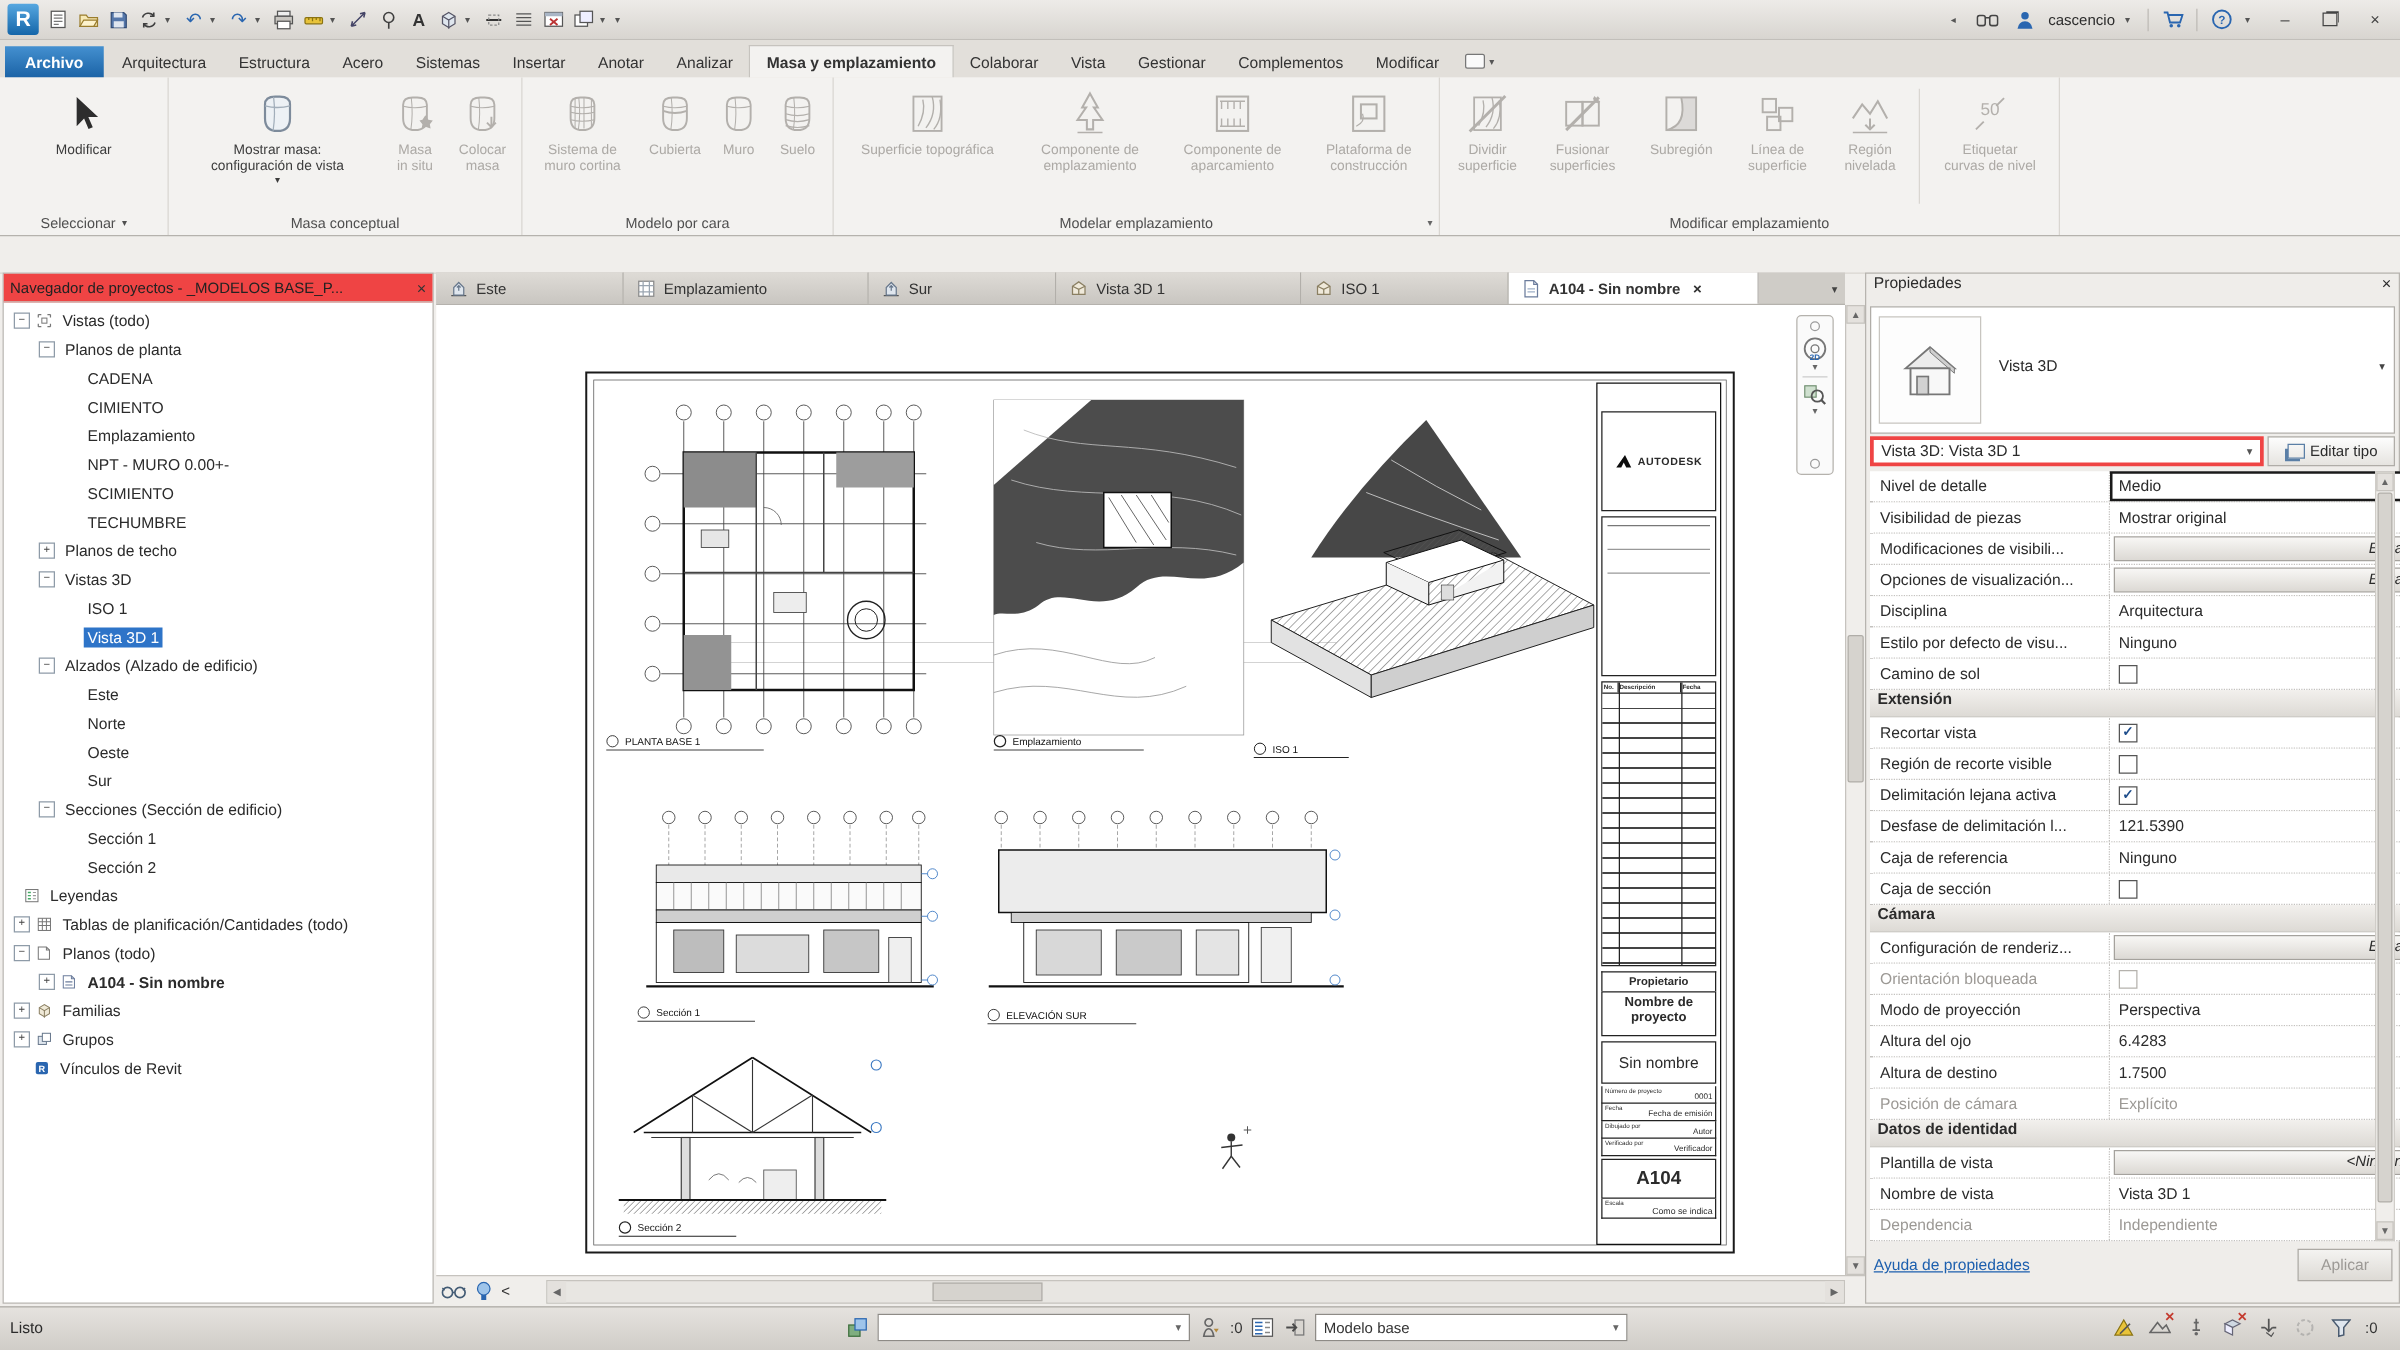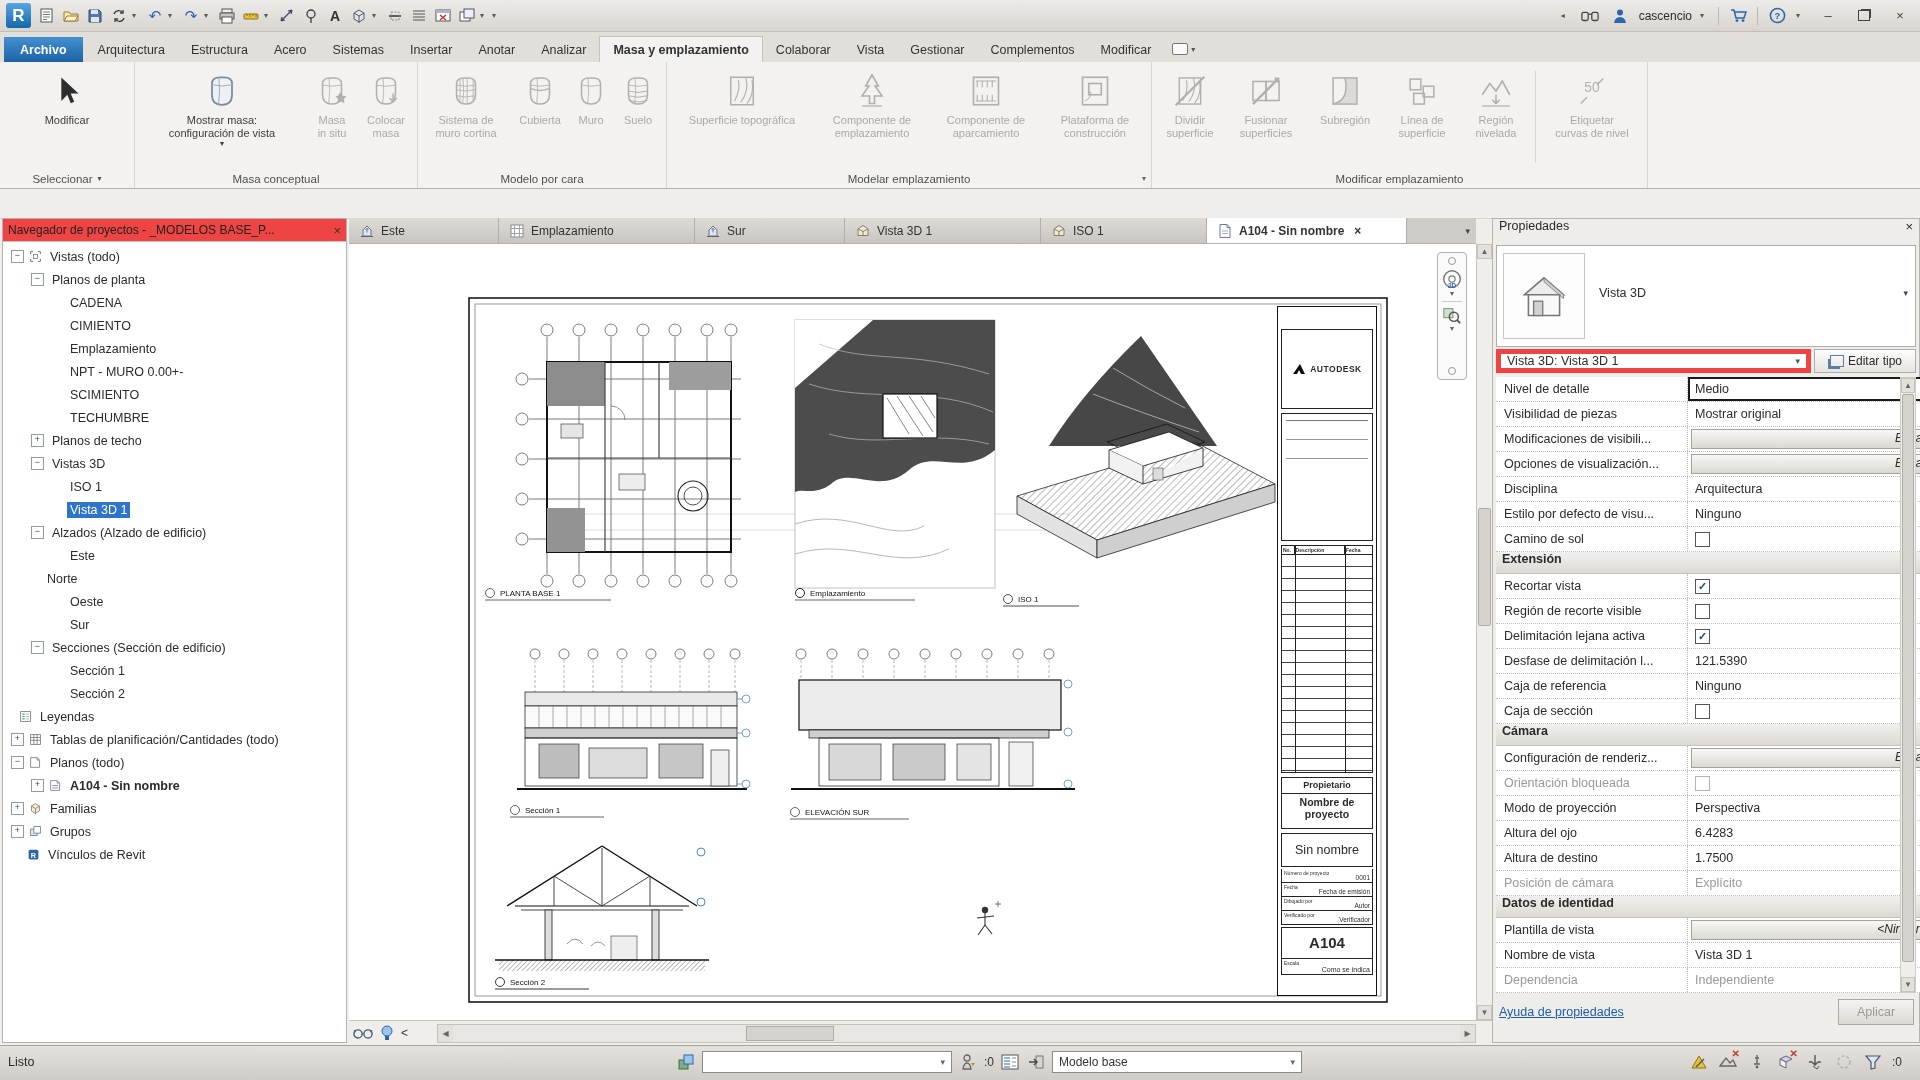--- a/index.html
+++ b/index.html
@@ -98,21 +98,21 @@
   #props{position:absolute;left:1492px;top:28px;width:428px;height:825px;background:#efedea;
     border:1px solid #b7b4af;box-sizing:border-box;}
   #props-head{height:24px;display:flex;padding:0 6px;font-size:12.5px;}
   #props-head .x{margin-left:auto;font-size:13px;}
   #type-box{position:absolute;left:3px;right:3px;top:26px;height:100px;background:#fff;border:1px solid #b0ada8;}
   #type-thumb{position:absolute;left:6px;top:7px;width:80px;height:84px;border:1px solid #c8c5c0;
     display:flex;align-items:center;justify-content:center;background:#fdfdfd;}
   #type-label{position:absolute;left:102px;top:40px;font-size:12.5px;}
   #type-caret{position:absolute;right:7px;top:42px;font-size:9px;color:#444;}
   #sel-row{position:absolute;left:3px;right:3px;top:130px;height:24px;display:flex;gap:3px;}
-  #sel-combo{flex:1;background:#fff;border:5px solid #ef4444;display:flex;align-items:center;
+  #sel-combo{flex:1;background:#fff;border:3px solid #ef4444;display:flex;align-items:center;
     padding:0 6px;font-size:12.5px;box-sizing:border-box;}
   #sel-combo .c{margin-left:auto;font-size:9px;color:#555;}
   #edit-type{width:102px;display:flex;align-items:center;justify-content:center;gap:4px;font-size:12px;
     background:linear-gradient(#fdfdfd,#e6e4e0);border:1px solid #b0ada8;box-sizing:border-box;}
   .et-icn{width:12px;height:10px;border:1px solid #5b7fa6;box-shadow:-3px 3px 0 -1px #5b7fa6;margin-left:2px;}
   #pgrid{position:absolute;left:3px;top:158px;width:444px;}
   .prow{display:flex;height:25px;background:#fff;border-bottom:1px dotted #c3c1be;box-sizing:border-box;}
   .pcell-l{width:192px;padding:5px 2px 0 8px;border-right:1px dotted #c3c1be;box-sizing:border-box;
     white-space:nowrap;overflow:hidden;font-size:12.5px;}
   .pcell-v{flex:1;padding:5px 4px 0 7px;box-sizing:border-box;font-size:12.5px;position:relative;white-space:nowrap;}
@@ -601,21 +601,21 @@
             <span class="lbl">Vista 3D 1</span>
           </div>
           <div class="titem" style="padding-left: 28px;">
             <span class="expander">−</span>
             <span class="lbl">Alzados (Alzado de edificio)</span>
           </div>
           <div class="titem" style="padding-left: 48px;">
             <span class="exp-sp"></span>
             <span class="lbl">Este</span>
           </div>
-          <div class="titem" style="padding-left: 25px;">
+          <div class="titem" style="padding-left: 48px;">
             <span class="exp-sp"></span>
             <span class="lbl">Norte</span>
           </div>
           <div class="titem" style="padding-left: 48px;">
             <span class="exp-sp"></span>
             <span class="lbl">Oeste</span>
           </div>
           <div class="titem" style="padding-left: 48px;">
             <span class="exp-sp"></span>
             <span class="lbl">Sur</span>

